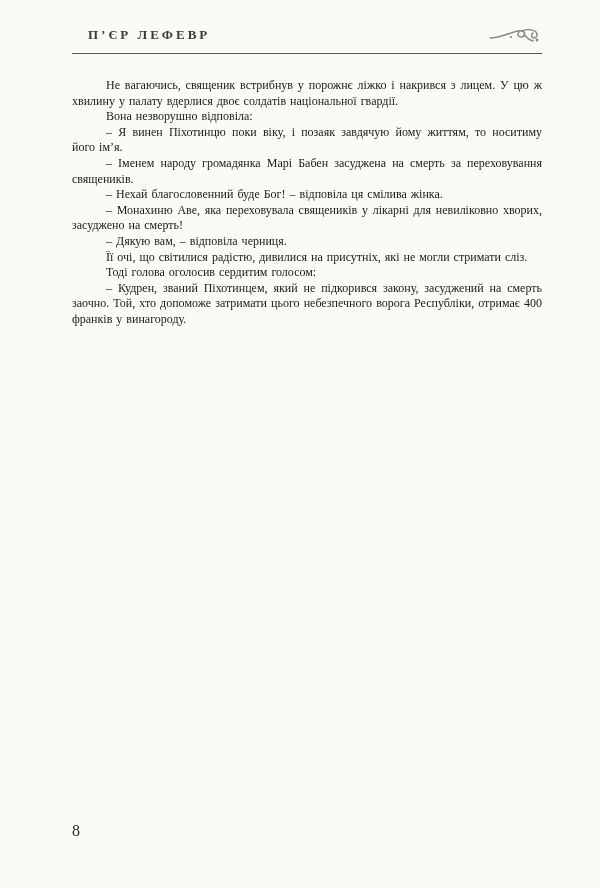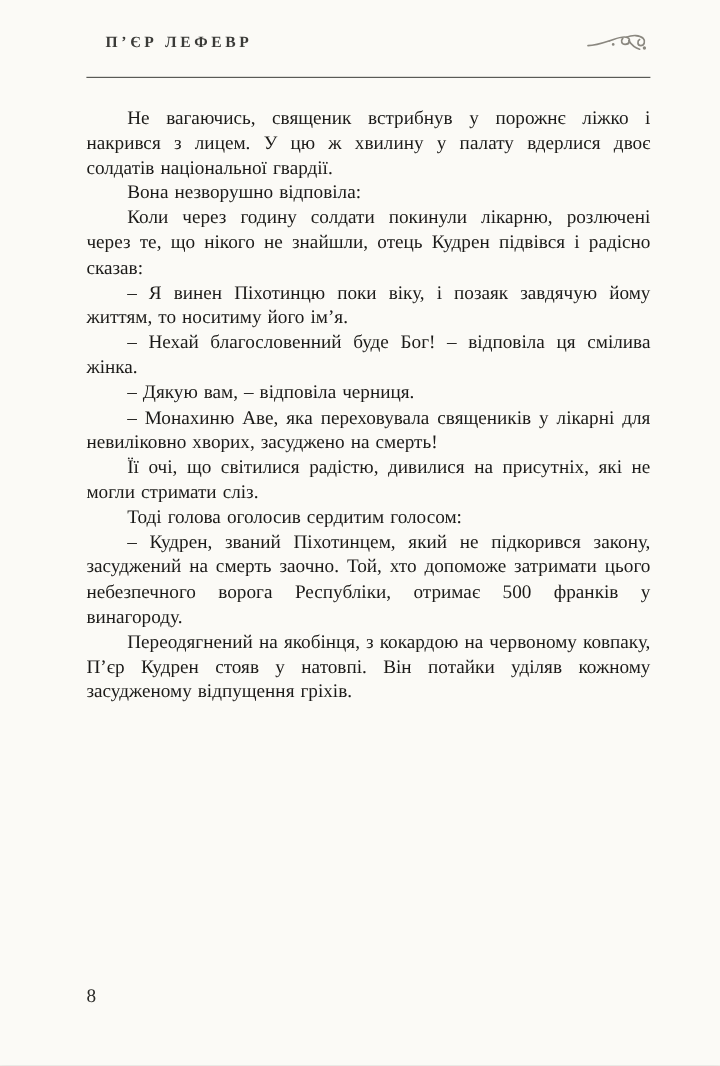--- a/index.html
+++ b/index.html
@@ -16,37 +16,37 @@
     background: #fbfaf6;
     box-sizing: border-box;
     padding: 26px 58px 0 72px;
     box-shadow: 0 0 6px rgba(0,0,0,0.15);
     overflow: hidden;
   }
   .running-head {
     display: flex;
     justify-content: space-between;
     align-items: center;
-    padding: 0 2px 20px 16px;
+    padding: 0 2px 9px 16px;
     border-bottom: 1.5px solid #5a5a56;
   }
   .running-head .head-title {
     font-size: 13px;
     font-weight: bold;
     letter-spacing: 3px;
     color: #3b3b38;
   }
   .running-head .ornament {
     color: #8a877f;
     display: flex;
     align-items: center;
   }
   .body-text {
     margin-top: 24px;
-    font-size: 16px;
+    font-size: 12px;
     line-height: 1.3;
     color: #1b1a18;
     text-align: justify;
   }
   .body-text p {
     margin: 0;
     text-indent: 34px;
     word-spacing: 1px;
   }
   .page-number {
@@ -72,26 +72,25 @@
         <path d="M36 8 C 38 11, 41 14, 45 15"></path>
         <circle cx="49" cy="14" r="1.4" fill="currentColor" stroke="none"></circle>
         <circle cx="23" cy="11" r="1.1" fill="currentColor" stroke="none"></circle>
       </svg>
     </span>
   </div>
 
   <div class="body-text">
       <p>Не вагаючись, священик встрибнув у порожнє ліжко і накрився з лицем. У цю ж хвилину у палату вдерлися двоє солдатів національної гвардії.</p>
       <p>Вона незворушно відповіла:</p>
-      <p>Коли через годину солдати покинули лікарню, розлючені через те, що нікого не знайшли, отець Кудрен підвівся і радісно сказав:</p>
       <p>– Я винен Піхотинцю поки віку, і позаяк завдячую йому життям, то носитиму його ім’я.</p>
+      <p>– Іменем народу громадянка Марі Бабен засуджена на смерть за переховування священиків.</p>
       <p>– Нехай благословенний буде Бог! – відповіла ця смілива жінка.</p>
+      <p>– Монахиню Аве, яка переховувала священиків у лікарні для невиліковно хворих, засуджено на смерть!</p>
       <p>– Дякую вам, – відповіла черниця.</p>
-      <p>– Монахиню Аве, яка переховувала священиків у лікарні для невиліковно хворих, засуджено на смерть!</p>
       <p>Її очі, що світилися радістю, дивилися на присутніх, які не могли стримати сліз.</p>
       <p>Тоді голова оголосив сердитим голосом:</p>
-      <p>– Кудрен, званий Піхотинцем, який не підкорився закону, засуджений на смерть заочно. Той, хто допоможе затримати цього небезпечного ворога Республіки, отримає 500 франків у винагороду.</p>
-      <p>Переодягнений на якобінця, з кокардою на червоному ковпаку, П’єр Кудрен стояв у натовпі. Він потайки уділяв кожному засудженому відпущення гріхів.</p>
+      <p>– Кудрен, званий Піхотинцем, який не підкорився закону, засуджений на смерть заочно. Той, хто допоможе затримати цього небезпечного ворога Республіки, отримає 400 франків у винагороду.</p>
     </div>
 
   <div class="page-number">8</div>
 
 </div>
 
 </body></html>

